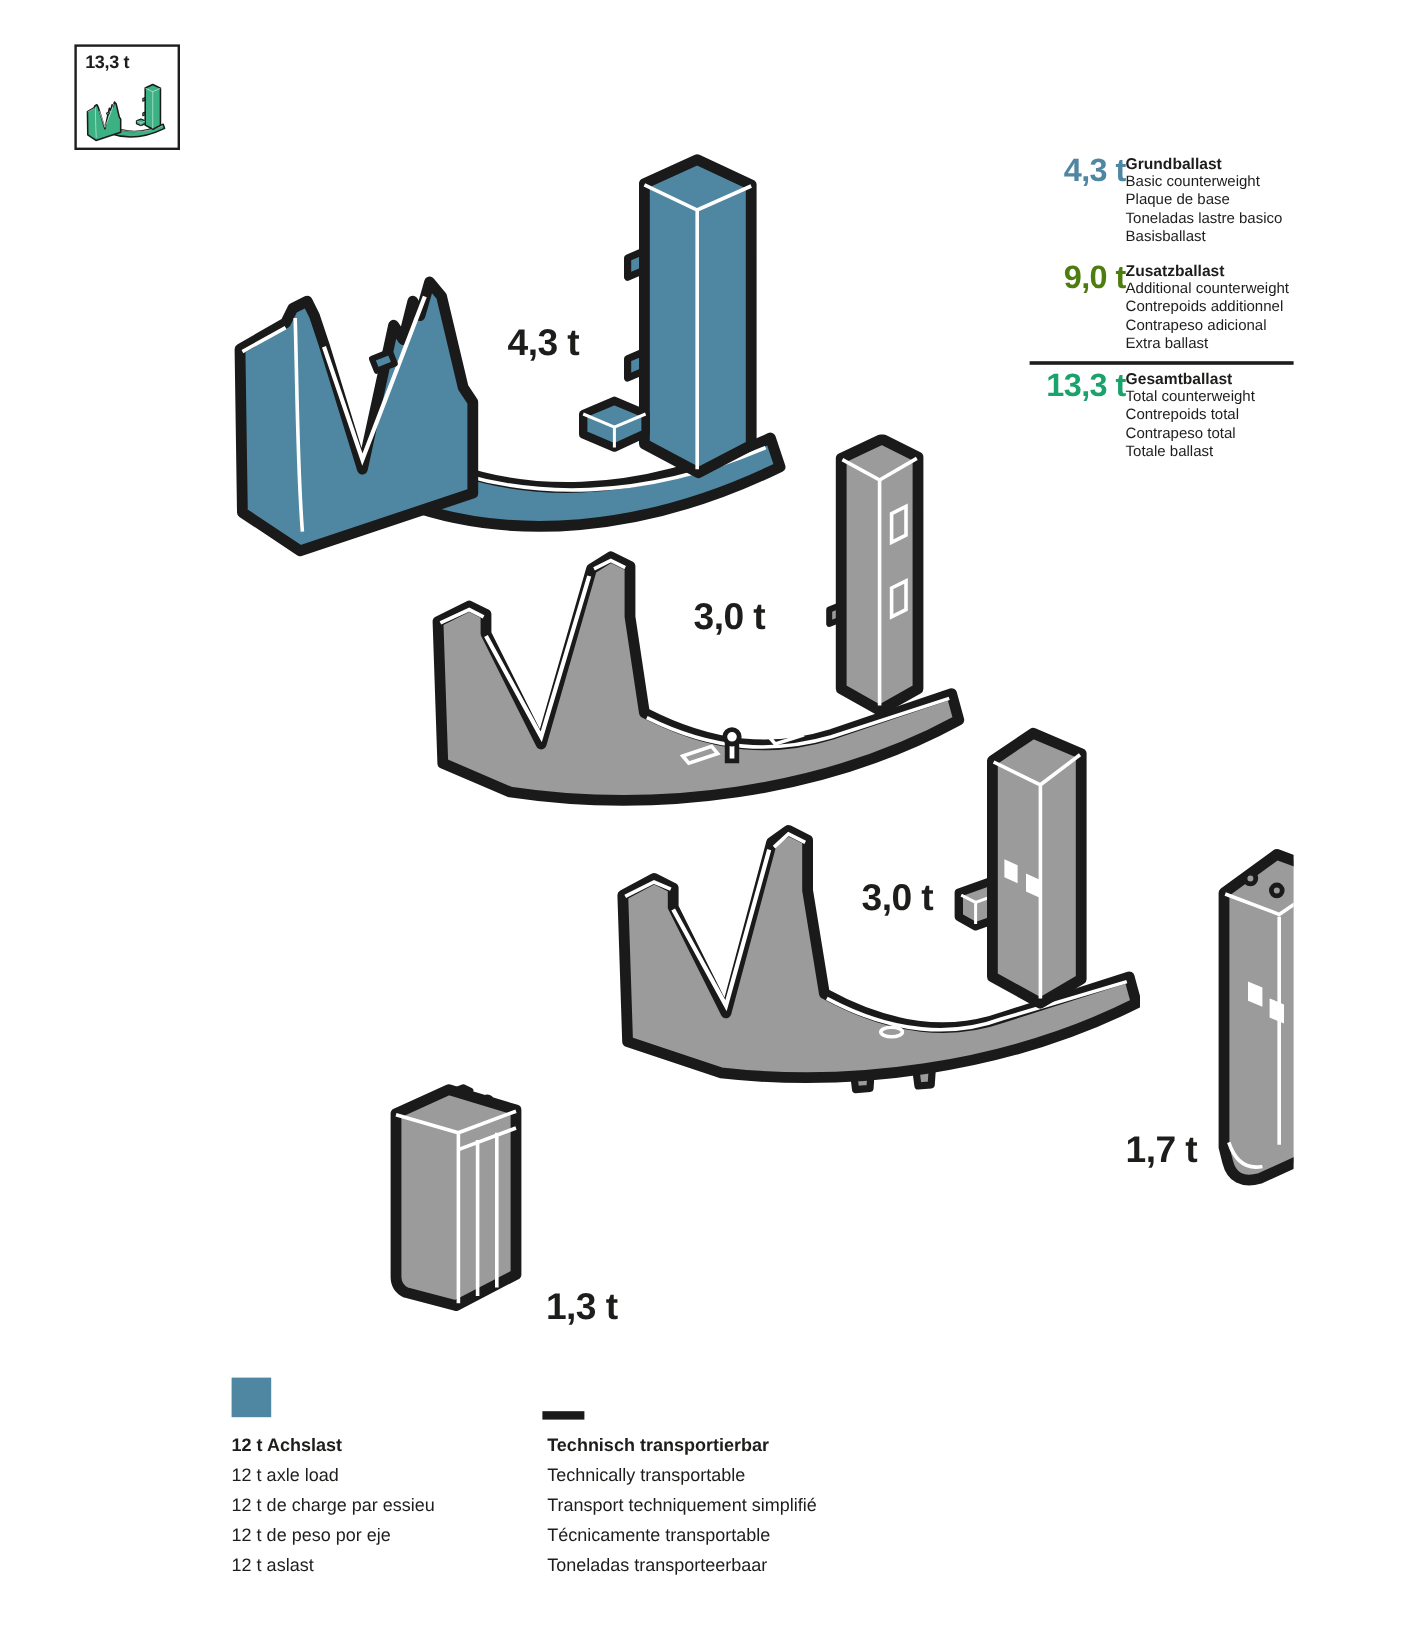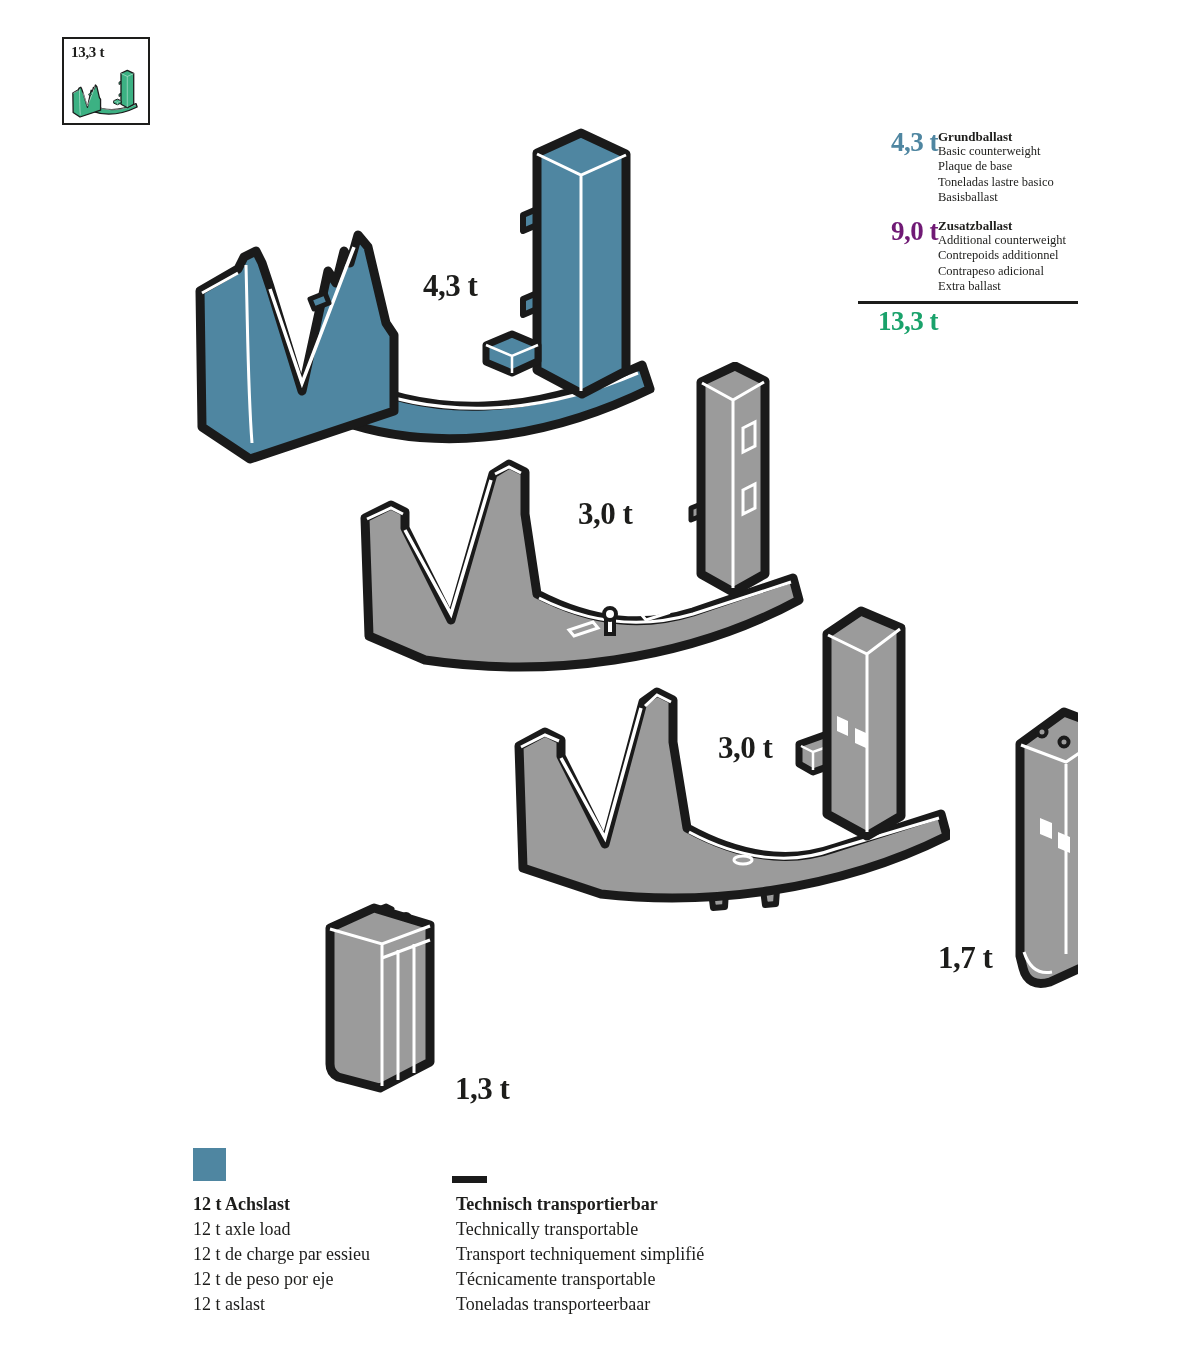--- a/index.html
+++ b/index.html
@@ -1,39 +1,39 @@
 <!DOCTYPE html>
 <html><head>
 <meta charset="utf-8">
 <style>
   html,body{margin:0;padding:0;background:#ffffff;}
   #stage{
     position:relative;width:1078px;height:1358px;background:#ffffff;overflow:hidden;
-    font-family:Liberation Serif, serif;color:#1d1d1b;
+    font-family:Liberation Sans, sans-serif;color:#1d1d1b;
   }
   .abs{position:absolute;}
   
   .ref-box{left:62px;top:37px;width:84px;height:84px;border:2px solid #1d1d1b;background:#fff;}
   .ref-box .ref-value{position:absolute;left:7px;top:5px;font-size:15px;font-weight:bold;letter-spacing:-0.3px;}
   .ref-box svg{position:absolute;left:5px;top:30px;}
   
   .wlabel{font-size:31px;font-weight:bold;letter-spacing:-0.5px;color:#1d1d1b;white-space:nowrap;}
   
   .legend-entry{display:flex;align-items:flex-start;}
   .legend-value{width:80px;text-align:right;font-size:27px;font-weight:bold;letter-spacing:-0.5px;line-height:26px;flex:0 0 80px;}
   .legend-text{margin-left:0;font-size:12.5px;line-height:15.2px;}
   .legend-text .t{font-weight:bold;font-size:13px;}
   .c-blue{color:#4f86a1;}
-  .c-gray{color:#701a75;}
+  .c-gray{color:#4d7c0f;}
   .c-green{color:#1aa26b;}
   .legend-sep{left:858px;top:301px;width:264px;height:0;border-top:3px solid #1d1d1b;}
   
   .swatch-blue{left:193px;top:1148px;width:33px;height:33px;background:#4f86a1;}
   .swatch-bar{left:452px;top:1176px;width:35px;height:7px;background:#1a1a1a;}
-  .flegend{font-size:18px;line-height:25px;}
+  .flegend{font-size:15px;line-height:25px;}
   .flegend .t{font-weight:bold;}
   .figcode{font-size:11.5px;color:#1d1d1b;}
   svg{display:block;}
 </style>
 </head>
 <body>
 
 <div id="stage">
 
   <svg width="0" height="0" style="position:absolute" aria-hidden="true">
@@ -138,20 +138,27 @@
       <div>Contrepoids additionnel</div>
       <div>Contrapeso adicional</div>
       <div>Extra ballast</div>
     </div>
   </div>
 
   <div class="abs legend-sep"></div>
 
   <div class="abs legend-entry" style="left:858px;top:308px">
     <div class="legend-value c-green">13,3 t</div>
+    <div class="legend-text">
+      <div class="t">Gesamtballast</div>
+      <div>Total counterweight</div>
+      <div>Contrepoids total</div>
+      <div>Contrapeso total</div>
+      <div>Totale ballast</div>
+    </div>
   </div>
 
   <div class="abs figcode" style="left:1114px;top:1079px">mks0002</div>
 
   <div class="abs swatch-blue"></div>
   <div class="abs flegend" style="left:193px;top:1192px">
     <div class="t">12 t Achslast</div>
     <div>12 t axle load</div>
     <div>12 t de charge par essieu</div>
     <div>12 t de peso por eje</div>

